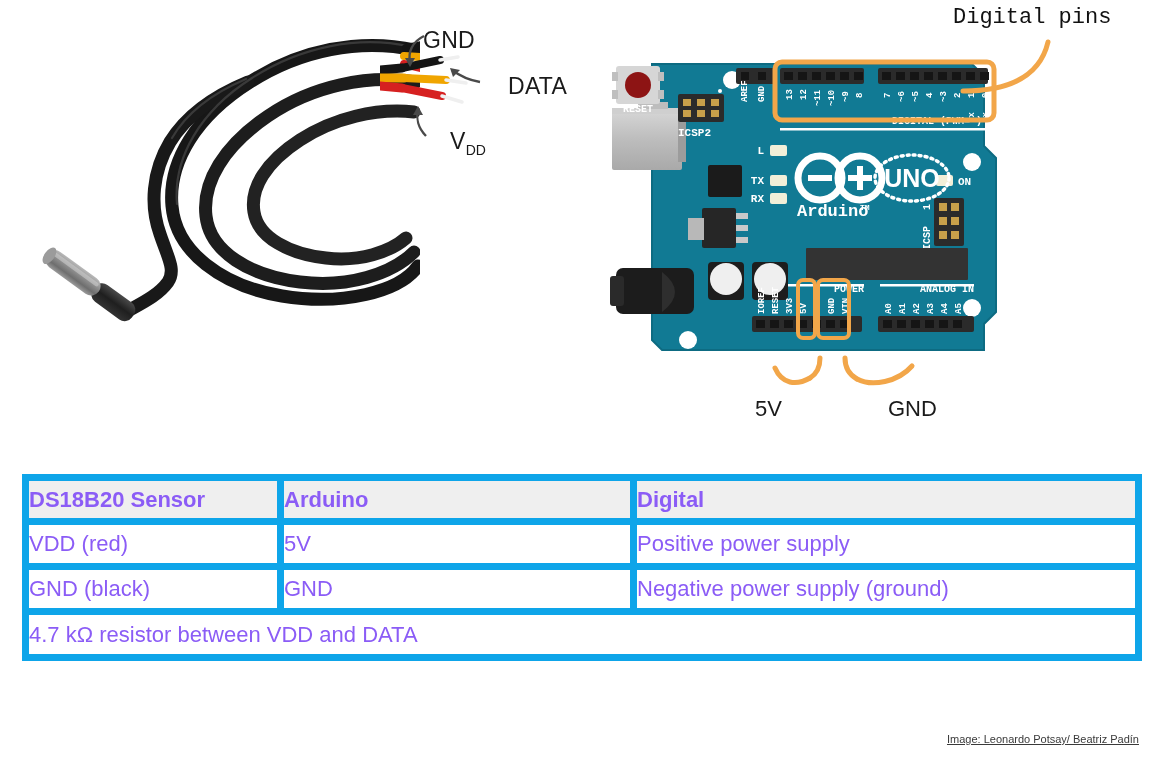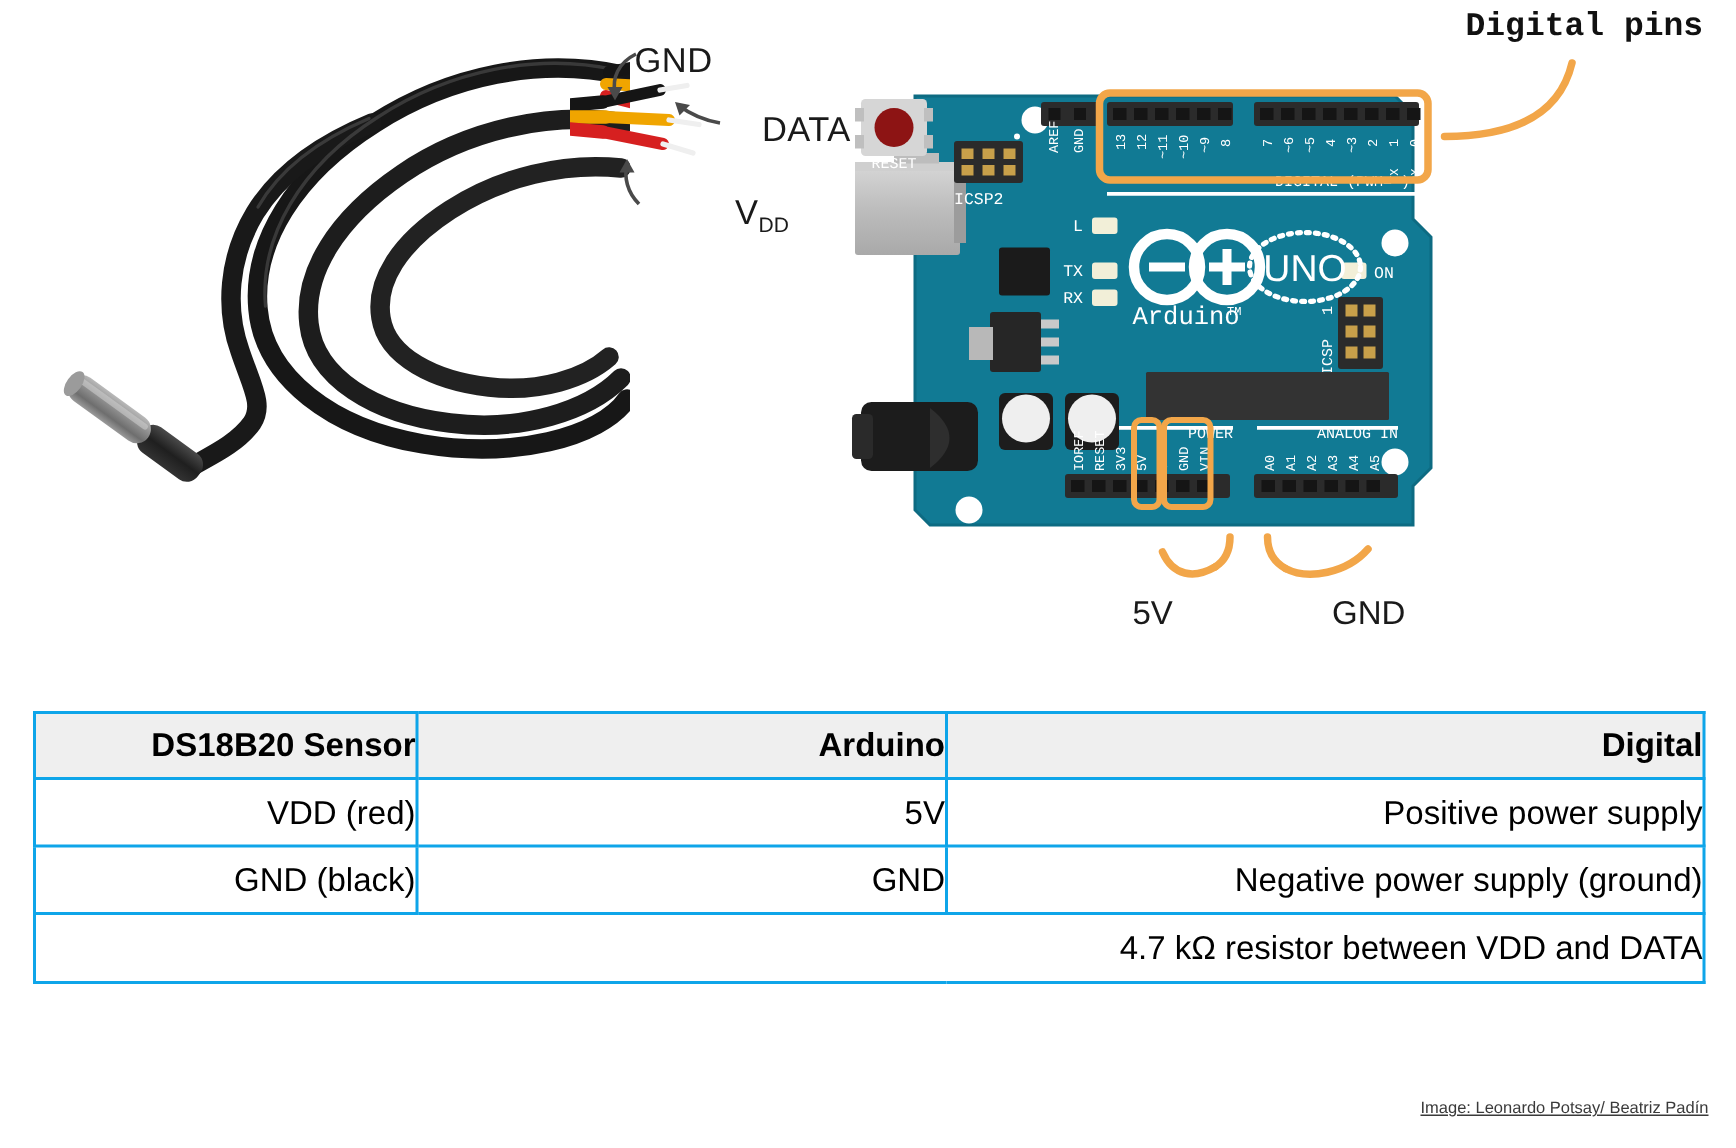--- a/index.html
+++ b/index.html
@@ -25,36 +25,36 @@
   .wire-label {
     position: absolute;
     font-family: "Liberation Sans", sans-serif;
     font-size: 23px;
     color: #1a1a1a;
     white-space: nowrap;
     letter-spacing: 0.3px;
   }
   #label-gnd  { left: 423px; top: 27px; }
   #label-data { left: 508px; top: 73px; }
-  #label-vdd  { left: 450px; top: 128px; margin-left: 40px; }
+  #label-vdd  { left: 450px; top: 128px; }
   #label-vdd .sub { font-size: 14px; vertical-align: sub; letter-spacing: 0; }
 
   
-  #arduino-figure { position: absolute; left: 550px; top: 50px; width: 470px; height: 330px; }
+  #arduino-figure { position: absolute; left: 592px; top: 50px; width: 470px; height: 330px; font-weight: bold; }
   #arduino-figure svg { display: block; }
 
   
   .callout-label {
     position: absolute;
     font-family: "Liberation Mono", monospace;
     font-size: 22px;
     color: #111111;
     white-space: nowrap;
   }
-  #callout-digital { left: 977px; top: 5px; font-weight: bold; }
+  #callout-digital { left: 953px; top: 5px; }
   .callout-label-sans {
     position: absolute;
     font-family: "Liberation Sans", sans-serif;
     font-size: 22px;
     color: #1a1a1a;
     white-space: nowrap;
   }
   #callout-5v  { left: 755px; top: 396px; }
   #callout-gnd { left: 888px; top: 396px; }
 
@@ -64,24 +64,24 @@
   
   #wiring-table {
     position: absolute;
     left: 22px; top: 474px;
     width: 1113px;
     border-collapse: collapse;
     table-layout: fixed;
     font-family: "Liberation Sans", sans-serif;
   }
   #wiring-table td, #wiring-table th {
-    border: 2px solid #0ea5e9;
-    text-align: right;
+    border: 7px solid #0ea5e9;
+    text-align: left;
     vertical-align: middle;
-    color: #000000;
+    color: #8b5cf6;
     font-weight: normal;
     font-size: 22px;
     padding: 0;
     height: 45px;
   }
   #wiring-table thead th {
     background: #efefef;
     font-weight: bold;
     font-size: 22px;
     height: 44px;

